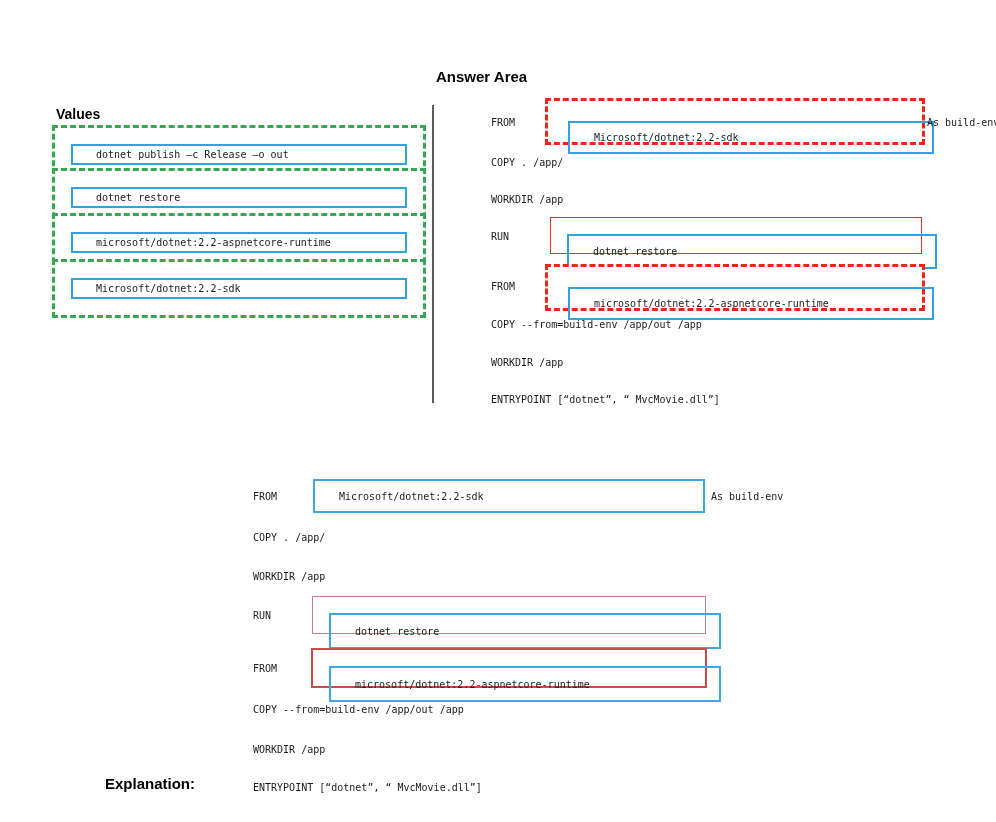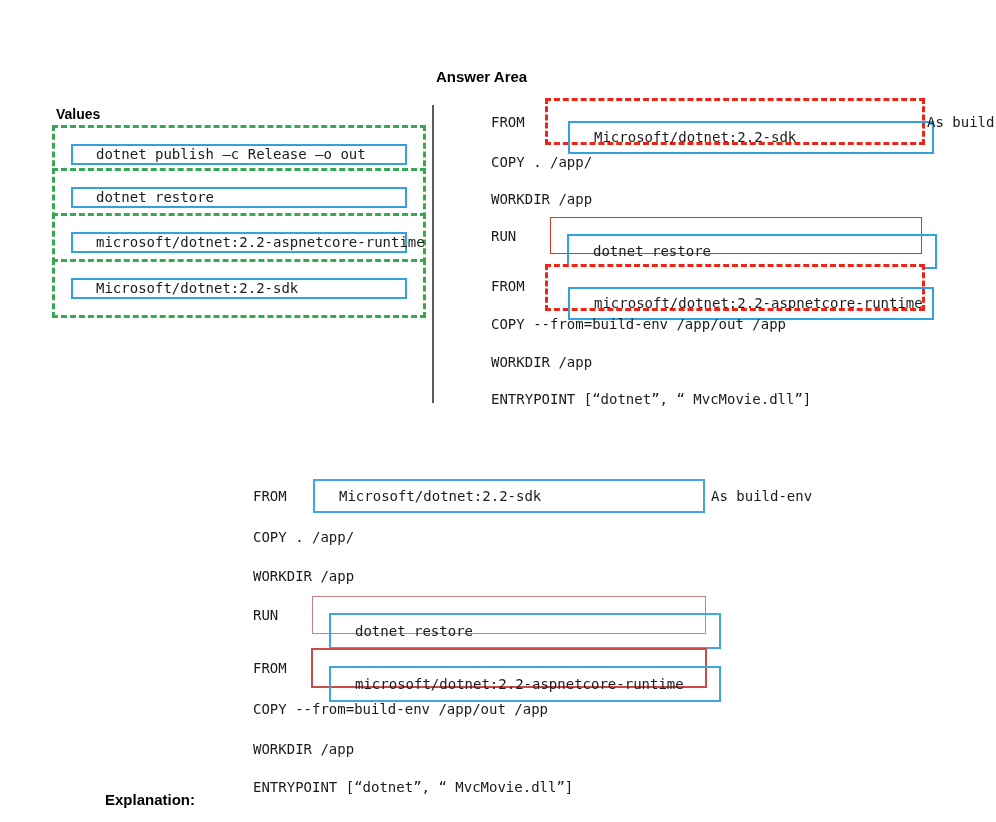--- a/index.html
+++ b/index.html
@@ -14,21 +14,21 @@
     --drop-red: #ee2417;
     --explain-blue: #3fa6de;
     --explain-pink: #c98083;
     --explain-red: #cc4a48;
     --divider-gray: #5a5a5a;
     --ink: #1b1b1b;
   }
   .abs { position: absolute; }
   .mono {
     font-family: "DejaVu Sans Mono", "Liberation Mono", monospace;
-    font-size: 14px; color: var(--ink); white-space: pre; line-height: 17px;
+    font-size: 10px; color: var(--ink); white-space: pre; line-height: 17px;
   }
   .hdr {
     font-family: "Liberation Sans", sans-serif;
     font-weight: 700; color: #000000;
   }
   .title-hdr { font-size: 15px; }
   .values-hdr { font-size: 14px; }
   .explain-hdr { font-size: 15px; }
 
   
@@ -164,13 +164,13 @@
 <div class="xbox-red" style="left:263px; top:600px;">
   <div class="xb-inner">
     <span class="mono">microsoft/dotnet:2.2-aspnetcore-runtime</span>
   </div>
 </div>
 
 <div class="abs mono" style="left:205px; top:653px;">COPY --from=build-env /app/out /app</div>
 <div class="abs mono" style="left:205px; top:693px;">WORKDIR /app</div>
 <div class="abs mono" style="left:205px; top:731px;">ENTRYPOINT [“dotnet”, “ MvcMovie.dll”]</div>
 
-<div class="abs hdr explain-hdr" style="left:57px; top:743px;">Explanation:</div>
+<div class="abs hdr explain-hdr" style="left:57px; top:727px;">Explanation:</div>
 
 </body></html>

